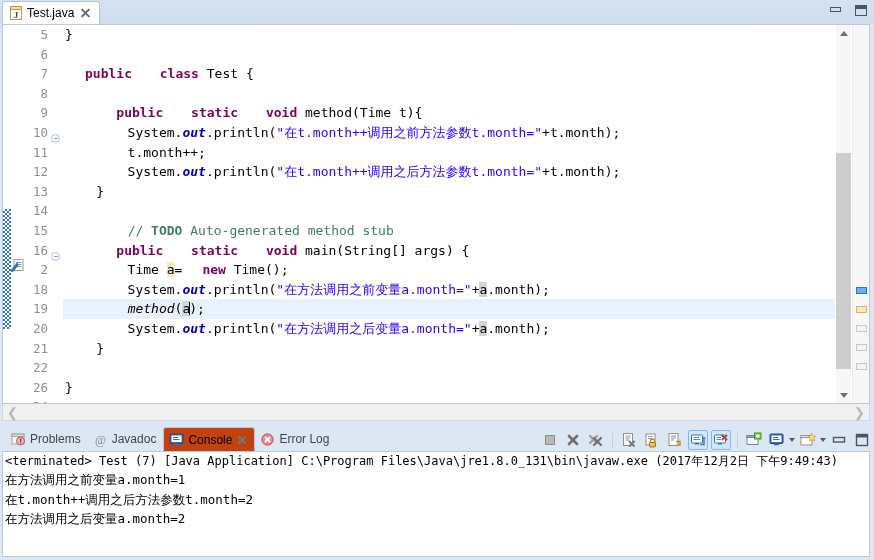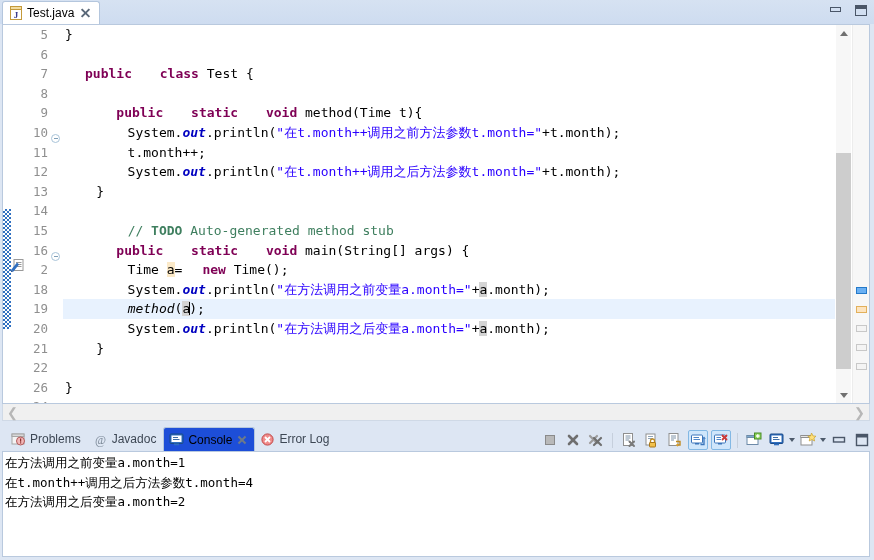--- a/index.html
+++ b/index.html
@@ -311,21 +311,21 @@
     display: flex;
     align-items: center;
     height: 24px;
     padding: 0 7px 0 5px;
     font-size: 12px;
     color: #3d4754;
     box-sizing: border-box;
     white-space: nowrap;
   }
   .vtab.active {
-    background: #1d4ed8;
+    background: #c2410c;
     border: 1px solid #b4c6dd;
     border-bottom: none;
     border-radius: 3px 3px 0 0;
     color: #000000;
     font-weight: normal;
   }
   .vtab-icon { width: 15px; height: 15px; margin-right: 4px; position: relative; flex: none; }
   .vtab-close {
     width: 10px; height: 10px; margin-left: 5px; position: relative; flex: none;
   }
@@ -706,18 +706,19 @@
               <svg width="16" height="14" viewBox="0 0 16 14">
       <rect x="2.5" y="1.5" width="11" height="11" fill="none" stroke="#4a5668" stroke-width="1.4"></rect>
       <rect x="2.5" y="1.5" width="11" height="3" fill="#4a5668"></rect>
               </svg>
             </span>
           </span>
         </div>
     </div>
 
     <div id="console-body">
+      <div class="conline head">&lt;terminated&gt; Test (7) [Java Application] C:\Program Files\Java\jre1.8.0_131\bin\javaw.exe (2017年12月2日 下午9:49:43)</div>
       <div class="conline">在方法调用之前变量a.month=1</div>
-      <div class="conline">在t.month++调用之后方法参数t.month=4</div>
+      <div class="conline">在t.month++调用之后方法参数t.month=2</div>
       <div class="conline">在方法调用之后变量a.month=2</div>
     </div>
   </div>
 </div>
 
 </body></html>

